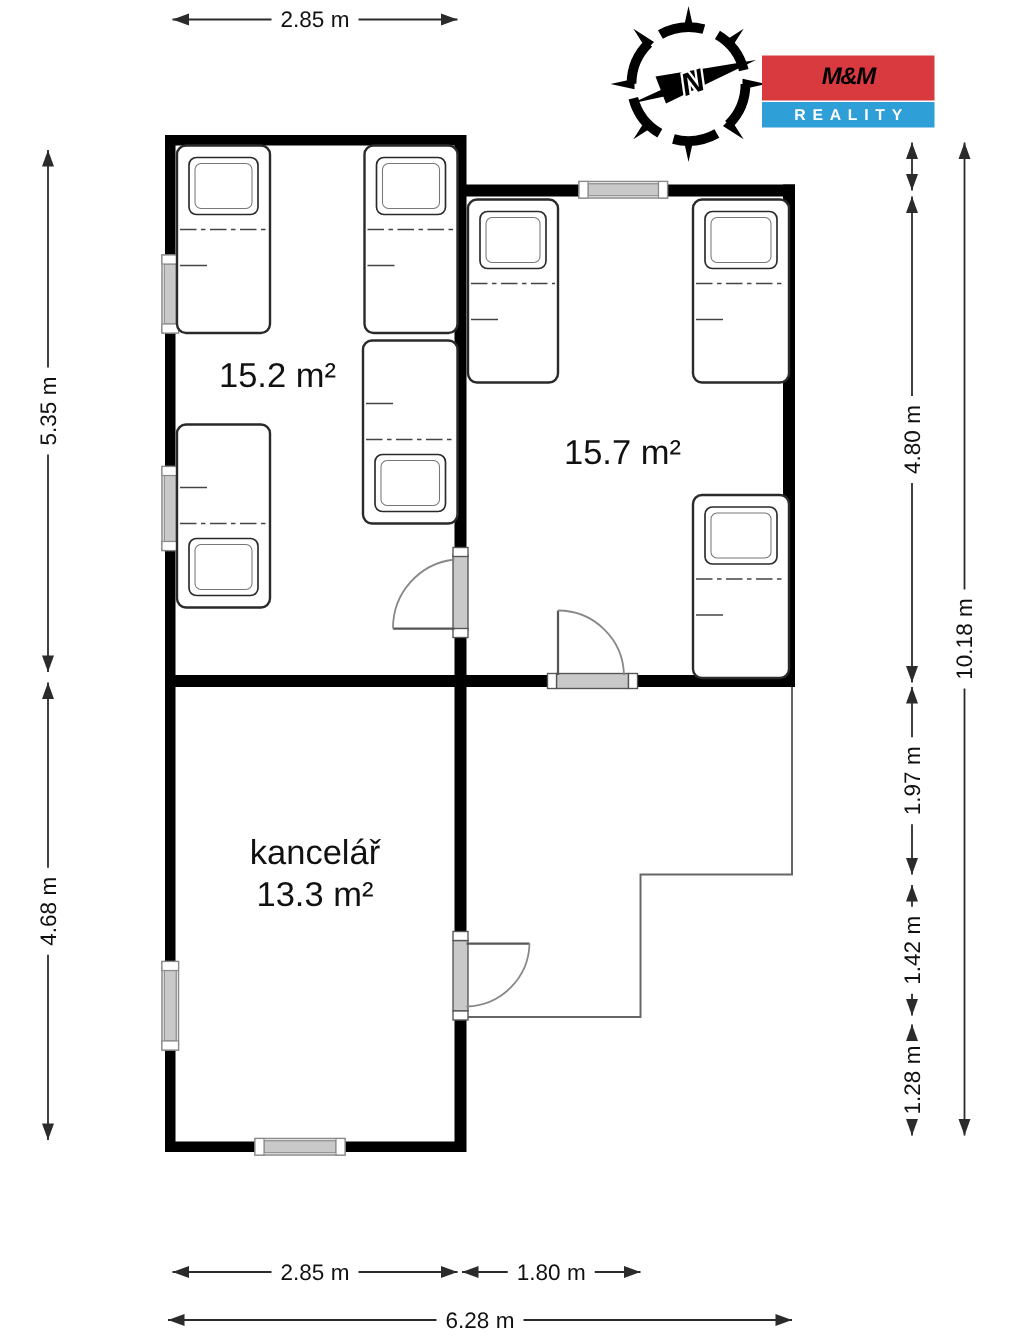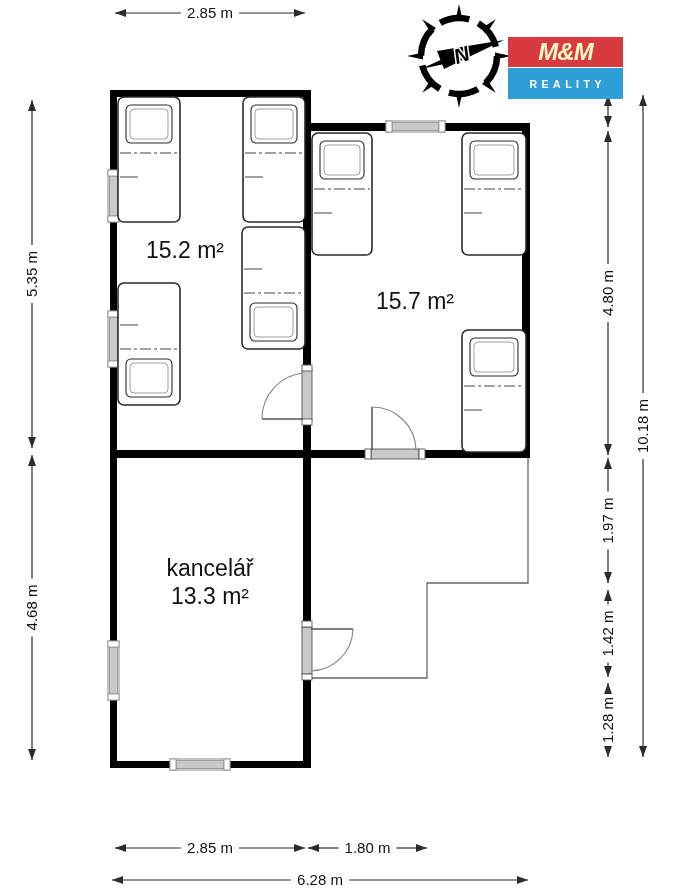--- a/index.html
+++ b/index.html
@@ -1,23 +1,23 @@
 <!DOCTYPE html>
 <html><head>
 <meta charset="utf-8">
 <style>
   html,body{margin:0;padding:0;background:#ffffff;}
   .canvas{position:relative;width:677px;height:896px;background:#ffffff;overflow:hidden;
           font-family:"Liberation Sans",sans-serif;}
   svg{position:absolute;left:0;top:0;}
   .logo{position:absolute;left:508px;top:37px;width:115px;}
   .logo-top{height:30px;display:flex;align-items:center;justify-content:center;
-            color:#fef9c3;font-style:italic;font-weight:900;font-size:24px;letter-spacing:-1px;
+            color:#000000;font-style:italic;font-weight:900;font-size:16px;letter-spacing:-1px;
             font-family:"Liberation Sans",sans-serif;}
-  .logo-bottom{height:31px;margin-top:1px;display:flex;align-items:center;justify-content:center;
+  .logo-bottom{height:17px;margin-top:1px;display:flex;align-items:center;justify-content:center;
             color:#fff;font-weight:700;font-size:10.5px;letter-spacing:4.5px;text-indent:4.5px;
             font-family:"Liberation Sans",sans-serif;}
 </style>
 </head>
 <body>
 
 <div class="canvas">
   <svg id="plan-svg" width="677" height="896" viewBox="0 0 677 896">
       <rect x="110" y="90" width="7" height="80" fill="#000000"></rect>
       <rect x="110" y="222" width="7" height="89" fill="#000000"></rect>

